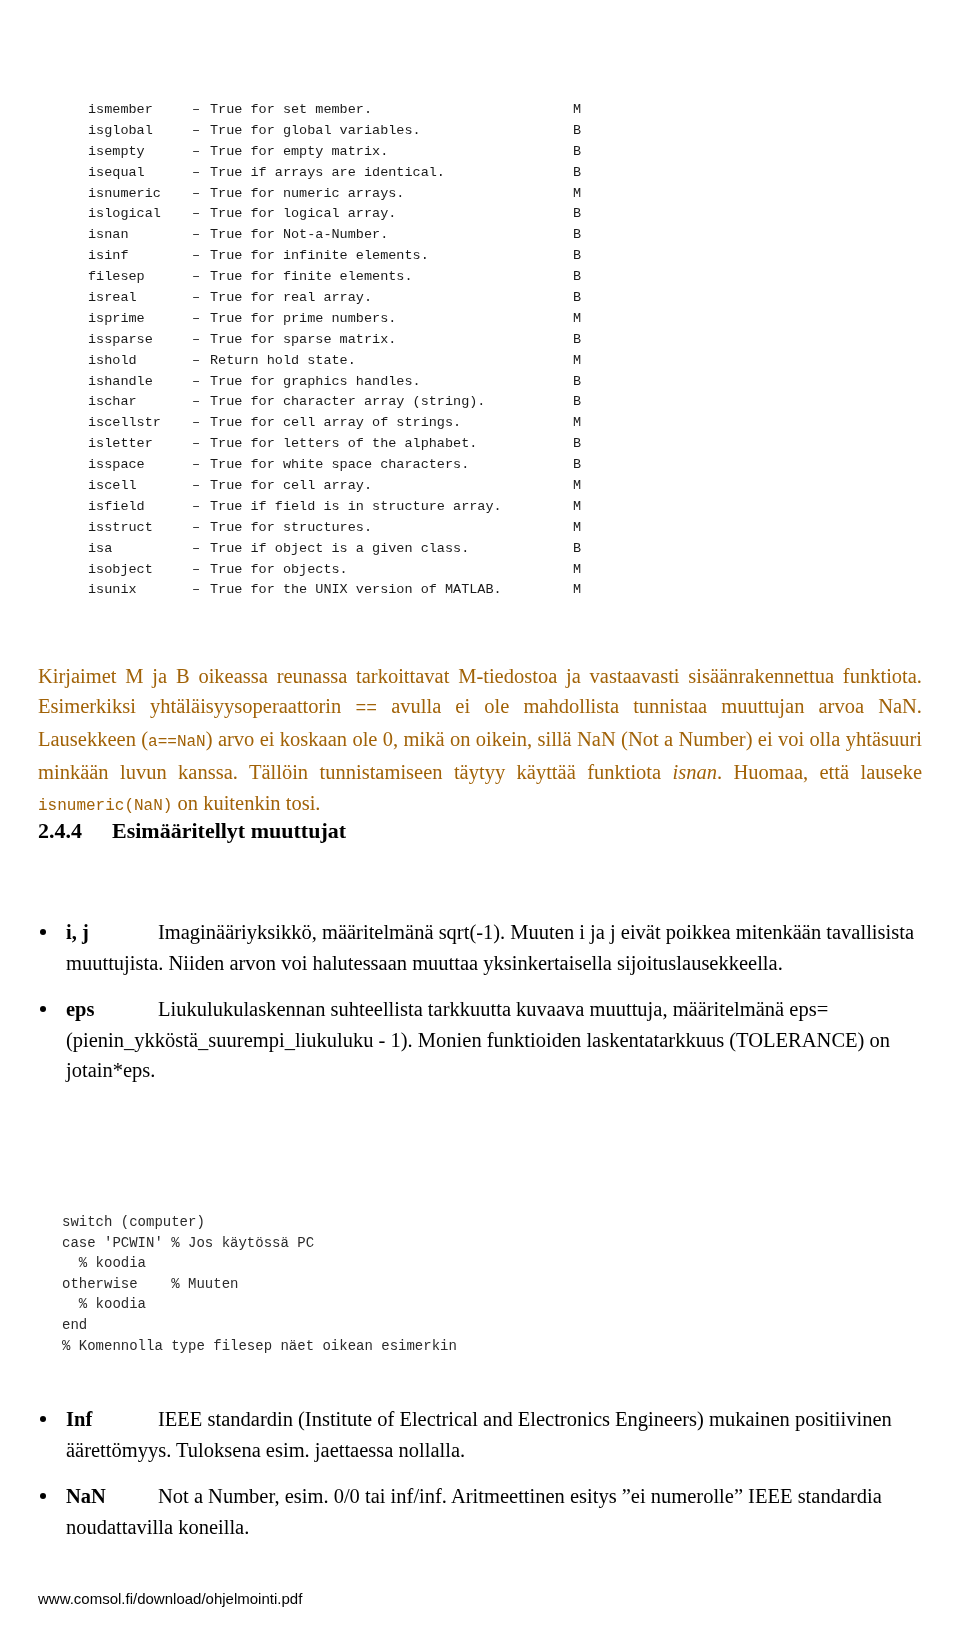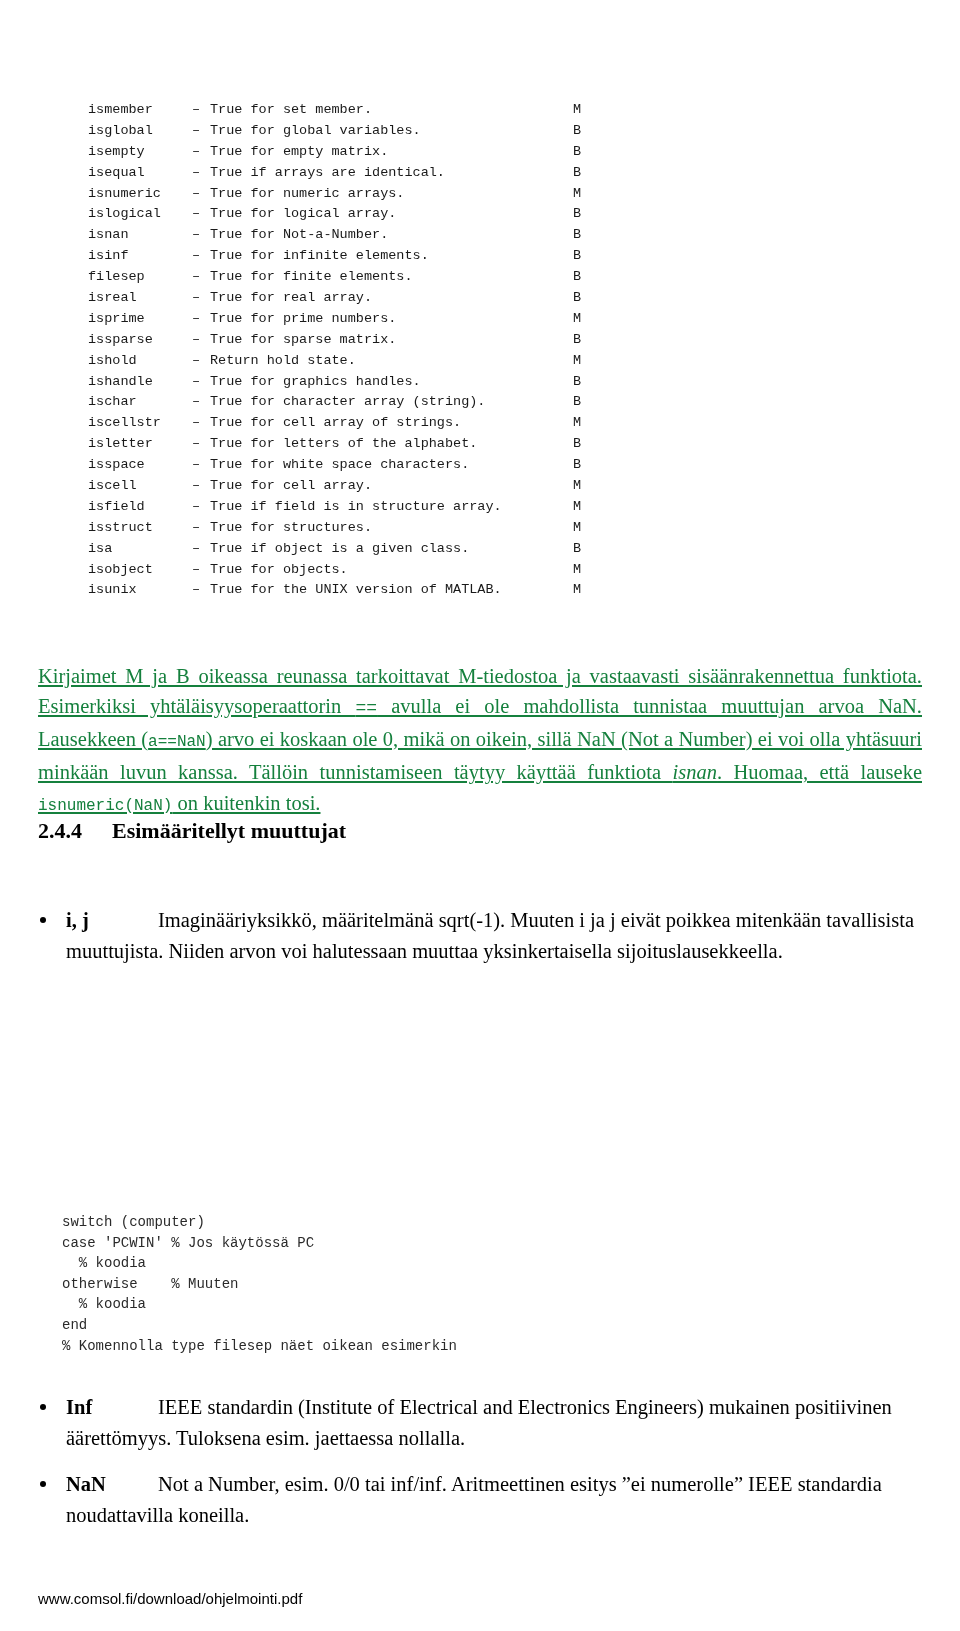--- a/index.html
+++ b/index.html
@@ -81,22 +81,21 @@
     top: 0;
   }
 
   
   .para {
     position: absolute;
     font-family: "Liberation Serif", serif;
     font-size: 20.5px;
     line-height: 30.5px;
     text-align: justify;
-    color: #15803d;
-    text-decoration: underline;
+    color: #a16207;
   }
   .para.p-main {
     left: 38px;
     top: 640px;
     width: 884px;
   }
   code, .mono-in {
     font-family: "Liberation Mono", "DejaVu Sans Mono", monospace;
     font-size: 16px;
     letter-spacing: 0;
@@ -131,20 +130,21 @@
     top: 905px;
     width: 884px;
   }
   .bullet {
     position: relative;
     padding-left: 0;
     margin-bottom: 16px;
     font-family: "Liberation Serif", serif;
     font-size: 20.5px;
     line-height: 30.5px;
+    margin-top: 12px;
   }
   .bullet .dot {
     position: absolute;
     left: 2px;
     top: 12px;
     width: 6px;
     height: 6px;
     background: #000;
     border-radius: 50%;
   }
@@ -223,20 +223,24 @@
   <p class="para p-main" id="para-main"><span>Kirjaimet M ja B oikeassa reunassa tarkoittavat M-tiedostoa ja vastaavasti sisäänrakennettua funktiota. Esimerkiksi yhtäläisyysoperaattorin </span><span class="eqop">==</span><span> avulla ei ole mahdollista tunnistaa muuttujan arvoa NaN. Lausekkeen (</span><span class="mono-in">a==NaN</span><span>) arvo ei koskaan ole 0, mikä on oikein, sillä NaN (Not a Number) ei voi olla yhtäsuuri minkään luvun kanssa. Tällöin tunnistamiseen täytyy käyttää funktiota </span><span style="font-style: italic;">isnan</span><span>. Huomaa, että lauseke </span><span class="mono-in">isnumeric(NaN)</span><span> on kuitenkin tosi.</span></p>
 
   <div class="heading"><span class="h-num">2.4.4</span><span>Esimääritellyt muuttujat</span></div>
 
 
   <div class="bullets" id="bullets-top">
       <div class="bullet">
         <span class="dot"></span>
         <div class="bullet-body"><span class="b-term">i, j</span><span>Imaginääriyksikkö, määritelmänä sqrt(-1). Muuten i ja j eivät poikkea mitenkään tavallisista muuttujista. Niiden arvon voi halutessaan muuttaa yksinkertaisella sijoituslausekkeella.</span></div>
       </div>
+      <div class="bullet">
+        <span class="dot"></span>
+        <div class="bullet-body"><span class="b-term">eps</span><span>Liukulukulaskennan suhteellista tarkkuutta kuvaava muuttuja, määritelmänä eps=(pienin_ykköstä_suurempi_liukuluku - 1). Monien funktioiden laskentatarkkuus (TOLERANCE) on jotain*eps.</span></div>
+      </div>
     </div>
 
   <pre class="codeblock">switch (computer)
 case 'PCWIN' % Jos käytössä PC
   % koodia
 otherwise    % Muuten
   % koodia
 end
 % Komennolla type filesep näet oikean esimerkin</pre>
 

